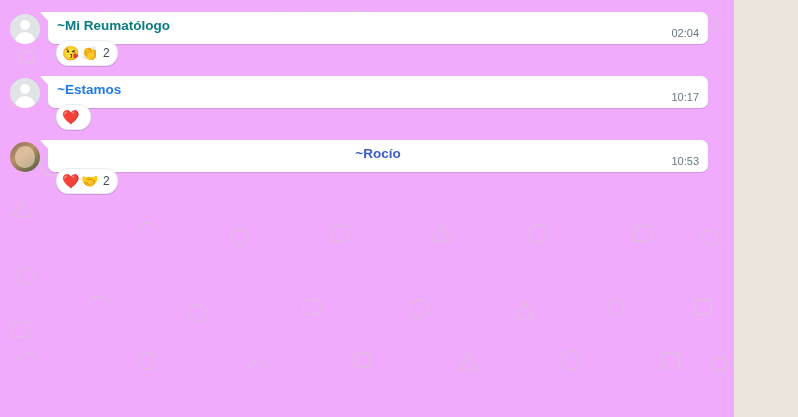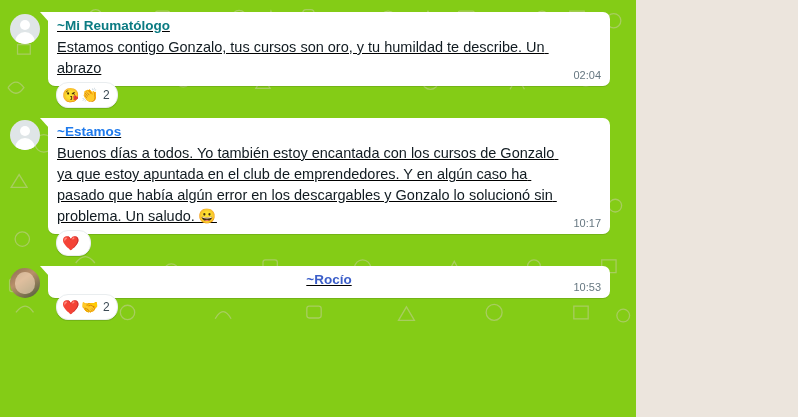--- a/index.html
+++ b/index.html
@@ -10,25 +10,24 @@
     width: 798px;
     height: 417px;
     overflow: hidden;
     background-color: #ece5dd;
     font-family: "Liberation Sans", sans-serif;
   }
 
   
   #chat-pane {
     position: relative;
-    width: 636px;
+    width: 734px;
     height: 417px;
-    background-color: #84cc16;
+    background-color: #f0abfc;
     overflow: hidden;
-    text-decoration: underline;
   }
   #doodle-layer {
     position: absolute;
     inset: 0;
     opacity: 0.5;
     pointer-events: none;
   }
 
   #messages {
     position: relative;
@@ -230,40 +229,38 @@
   <div id="messages">
 
     <div class="msg-row">
       <div class="avatar">
         <div class="head"></div>
         <div class="body"></div>
       </div>
       <div class="bubble-wrap">
         <div class="bubble">
           <div class="sender c-teal">~Mi Reumatólogo</div>
-          <div class="text">Estamos contigo Gonzalo, tus cursos son oro, y tu humildad te describe. Un abrazo</div>
           <div class="meta">02:04</div>
         </div>
         <div class="reactions">
           <span class="emoji">😘</span>
           <span class="emoji">👏</span>
           <span class="count">2</span>
         </div>
       </div>
     </div>
 
     <div class="msg-row">
       <div class="avatar">
         <div class="head"></div>
         <div class="body"></div>
       </div>
       <div class="bubble-wrap">
         <div class="bubble">
           <div class="sender c-blue">~Estamos</div>
-          <div class="text">Buenos días a todos. Yo también estoy encantada con los cursos de Gonzalo ya que estoy apuntada en el club de emprendedores. Y en algún caso ha pasado que había algún error en los descargables y Gonzalo lo solucionó sin problema. Un saludo. 😀</div>
           <div class="meta">10:17</div>
         </div>
         <div class="reactions">
           <span class="emoji">❤️</span>
           <span class="count"></span>
         </div>
       </div>
     </div>
 
     <div class="msg-row">

